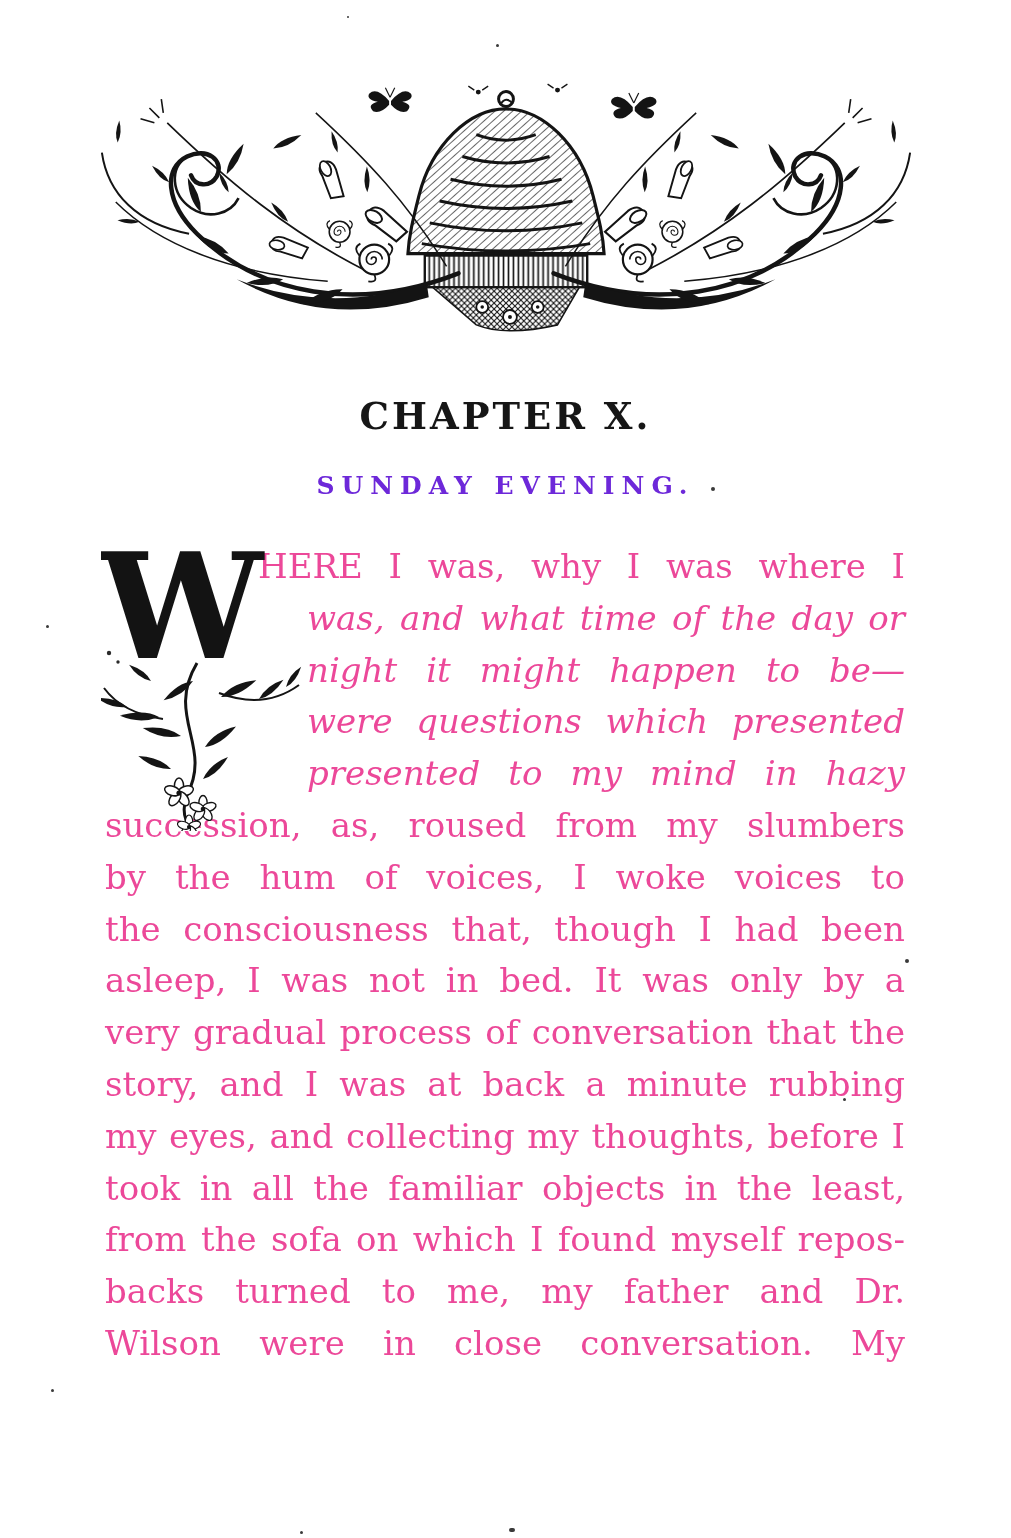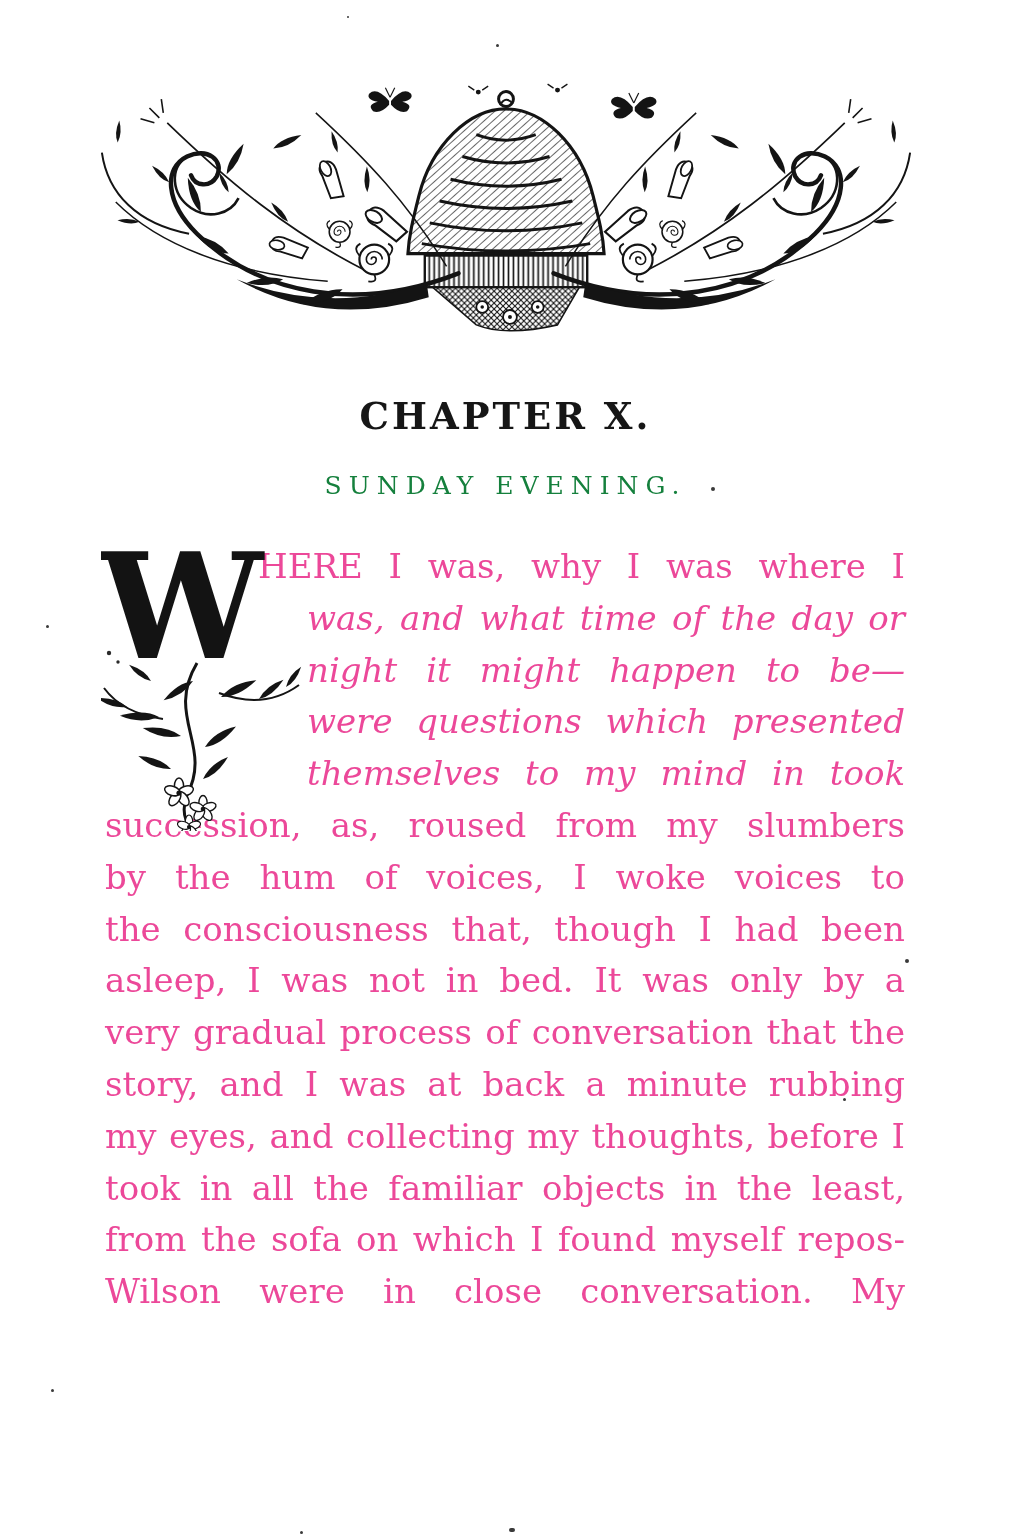--- a/index.html
+++ b/index.html
@@ -13,22 +13,22 @@
     color:#141414;
   }
   .ornament{position:absolute;top:82px;left:90px;width:832px;height:250px;}
   .chapter-heading{
     position:absolute;top:398px;left:0;width:100%;
     text-align:center;font-size:37px;font-weight:bold;
     letter-spacing:3px;line-height:1;color:#161616;
   }
   .section-heading{
     position:absolute;top:473px;left:0;width:100%;
-    text-align:center;font-size:25px;font-weight:normal;
-    letter-spacing:7px;line-height:1;color:#15803d;
+    text-align:center;font-size:25px;font-weight:bold;
+    letter-spacing:7px;line-height:1;color:#6d28d9;
   }
   .text-block{
     position:absolute;top:541px;left:105px;width:800px;
   }
   .dropcap-wrap{
     position:absolute;top:-10px;left:-4px;width:204px;height:300px;
   }
   .textline{
     font-size:34px;line-height:51.8px;height:51.8px;
     text-align:justify;text-align-last:justify;
@@ -189,31 +189,32 @@
           <use href="#dflower" transform="translate(102 278) scale(0.9)"></use>
           <use href="#dflower" transform="translate(88 296) scale(0.8)"></use>
         </g>
       </svg>
     </div>
 
     <div class="textline op-first">HERE I was, why I was where I</div>
     <div class="textline op-rest">was, and what time of the day or</div>
     <div class="textline op-rest">night it might happen to be—</div>
     <div class="textline op-rest">were questions which presented</div>
-    <div class="textline op-rest">themselves to my mind in took</div>
+    <div class="textline op-rest">presented to my mind in hazy</div>
 
     <div class="textline body-line">succession, as, roused from my slumbers</div>
     <div class="textline body-line">by the hum of voices, I woke voices to</div>
     <div class="textline body-line">the consciousness that, though I had been</div>
     <div class="textline body-line">asleep, I was not in bed.  It was only by a</div>
     <div class="textline body-line">very gradual process of conversation that the</div>
     <div class="textline body-line">story, and I was at back a minute rubbing</div>
     <div class="textline body-line">my eyes, and collecting my thoughts, before I</div>
     <div class="textline body-line">took in all the familiar objects in the least,</div>
     <div class="textline body-line">from the sofa on which I found myself repos-</div>
+    <div class="textline body-line">backs turned to me, my father and Dr.</div>
     <div class="textline body-line">Wilson were in close conversation.  My</div>
   </div>
 
   <div class="speck sp1"></div>
   <div class="speck sp2"></div>
   <div class="speck sp3"></div>
   <div class="speck sp4"></div>
   <div class="speck sp5"></div>
   <div class="speck sp6"></div>
   <div class="speck sp7"></div>

